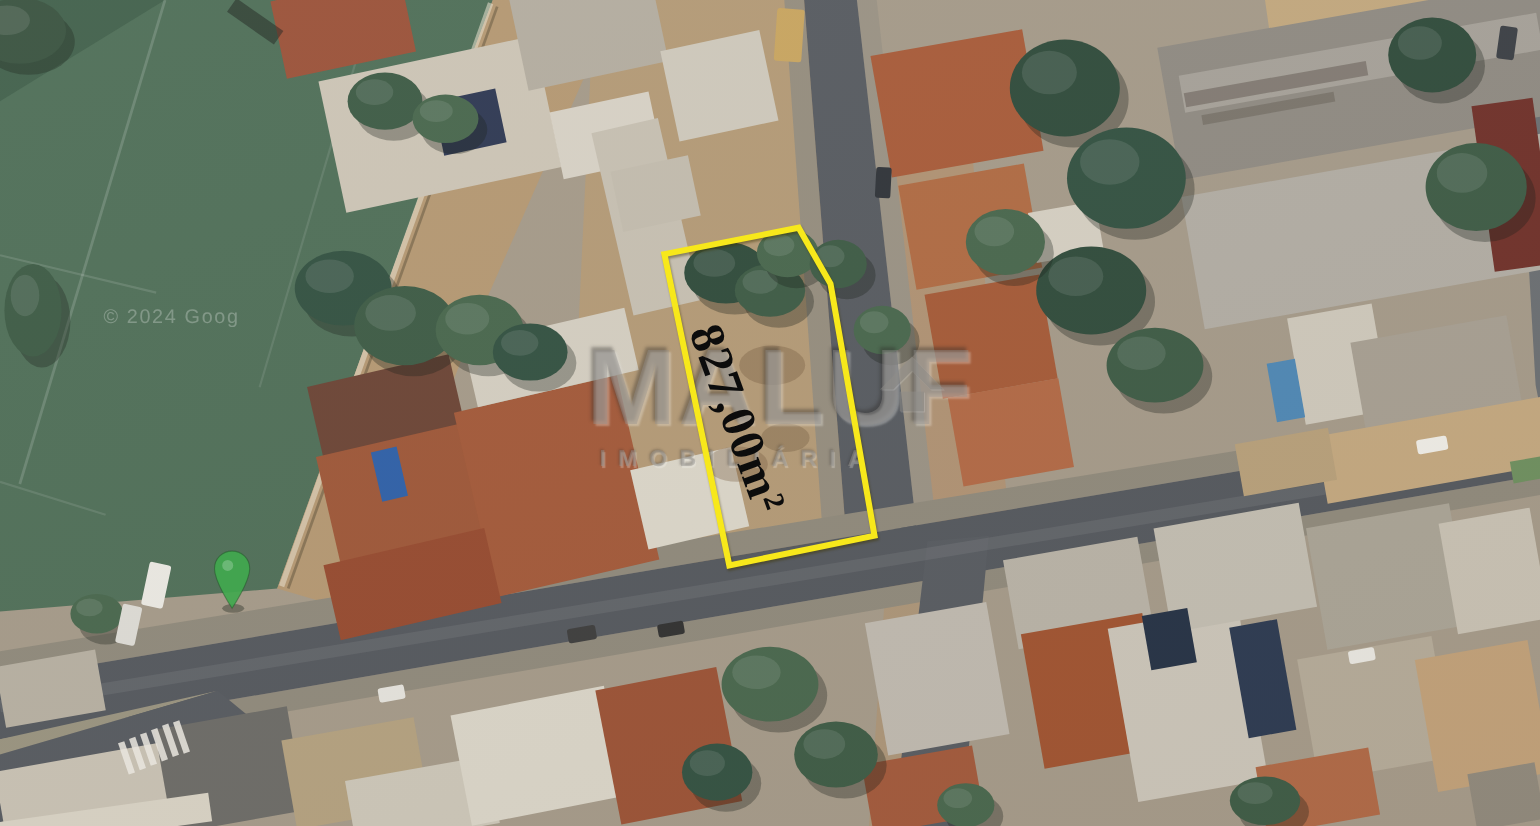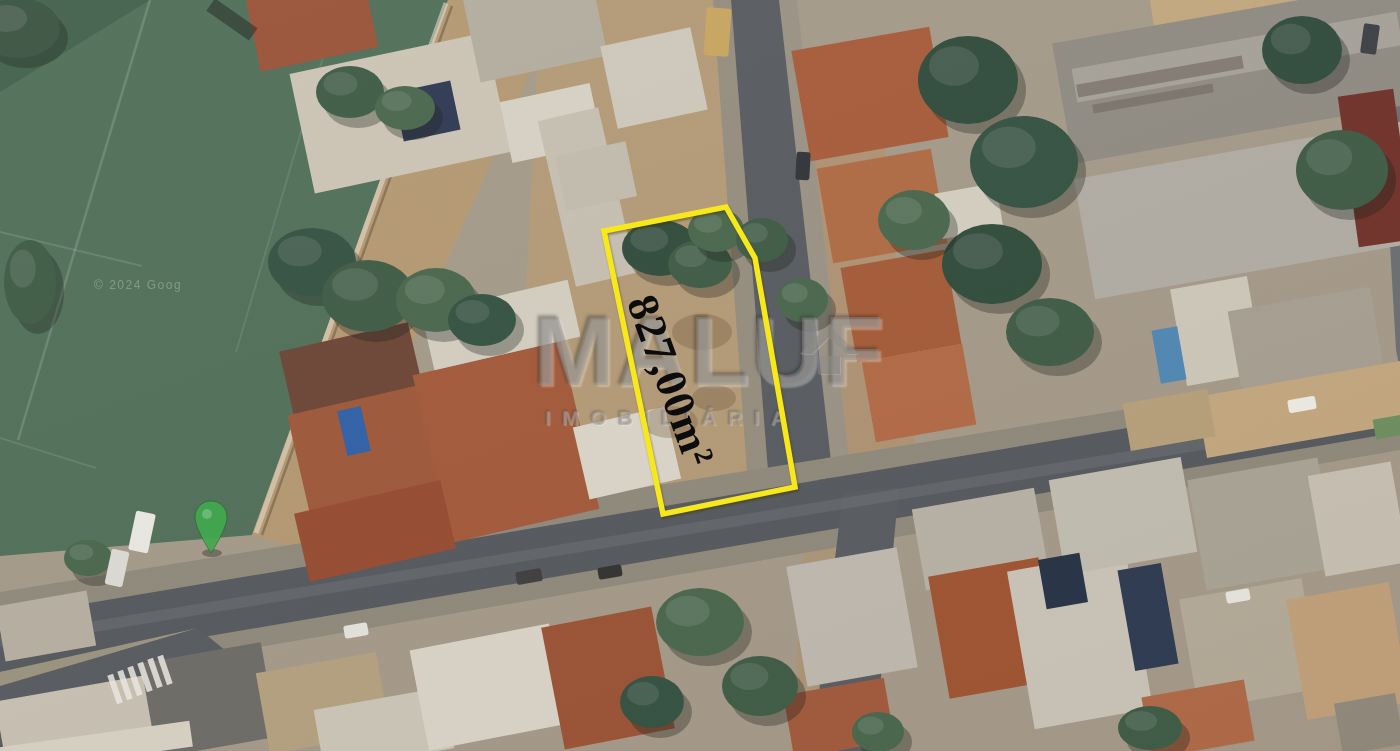--- a/index.html
+++ b/index.html
@@ -12,21 +12,21 @@
         font-family:"Liberation Serif",serif;font-weight:700;font-size:44px;letter-spacing:1px;
         color:#0c0c0c;white-space:nowrap;}
   #wm-title{position:absolute;left:533px;top:302px;font-weight:700;font-size:98px;line-height:1;
         letter-spacing:2px;color:rgba(148,146,142,0.40);white-space:nowrap;
         text-shadow:2px 2px 2px rgba(252,252,250,0.30),-2px -2px 3px rgba(45,42,40,0.38);}
   #wm-sub{position:absolute;left:545px;top:406px;font-weight:700;font-size:21px;letter-spacing:11px;
         color:rgba(152,150,146,0.48);white-space:nowrap;
         text-shadow:1px 1px 1px rgba(250,250,248,0.28),-1px -1px 2px rgba(50,48,45,0.30);}
   #wm-house{position:absolute;left:796px;top:318px;width:66px;height:64px;opacity:0.5;
         filter:drop-shadow(1px 1px 0 rgba(255,255,255,0.3));}
-  #attribution{position:absolute;left:94px;top:278px;font-size:12px;letter-spacing:1.5px;
+  #attribution{position:absolute;left:94px;top:278px;font-size:18px;letter-spacing:1.5px;
         color:rgba(235,240,235,0.30);white-space:nowrap;}
   #pin{position:absolute;left:194px;top:500px;width:34px;height:58px;filter:blur(0.4px);}
 </style>
 </head>
 <body>
 
 <div id="stage">
 
   <svg id="scene-svg" viewBox="0 0 1400 751">
       <polygon points="0,0 1400,0 1400,751 0,751" fill="#a59a89"></polygon>

